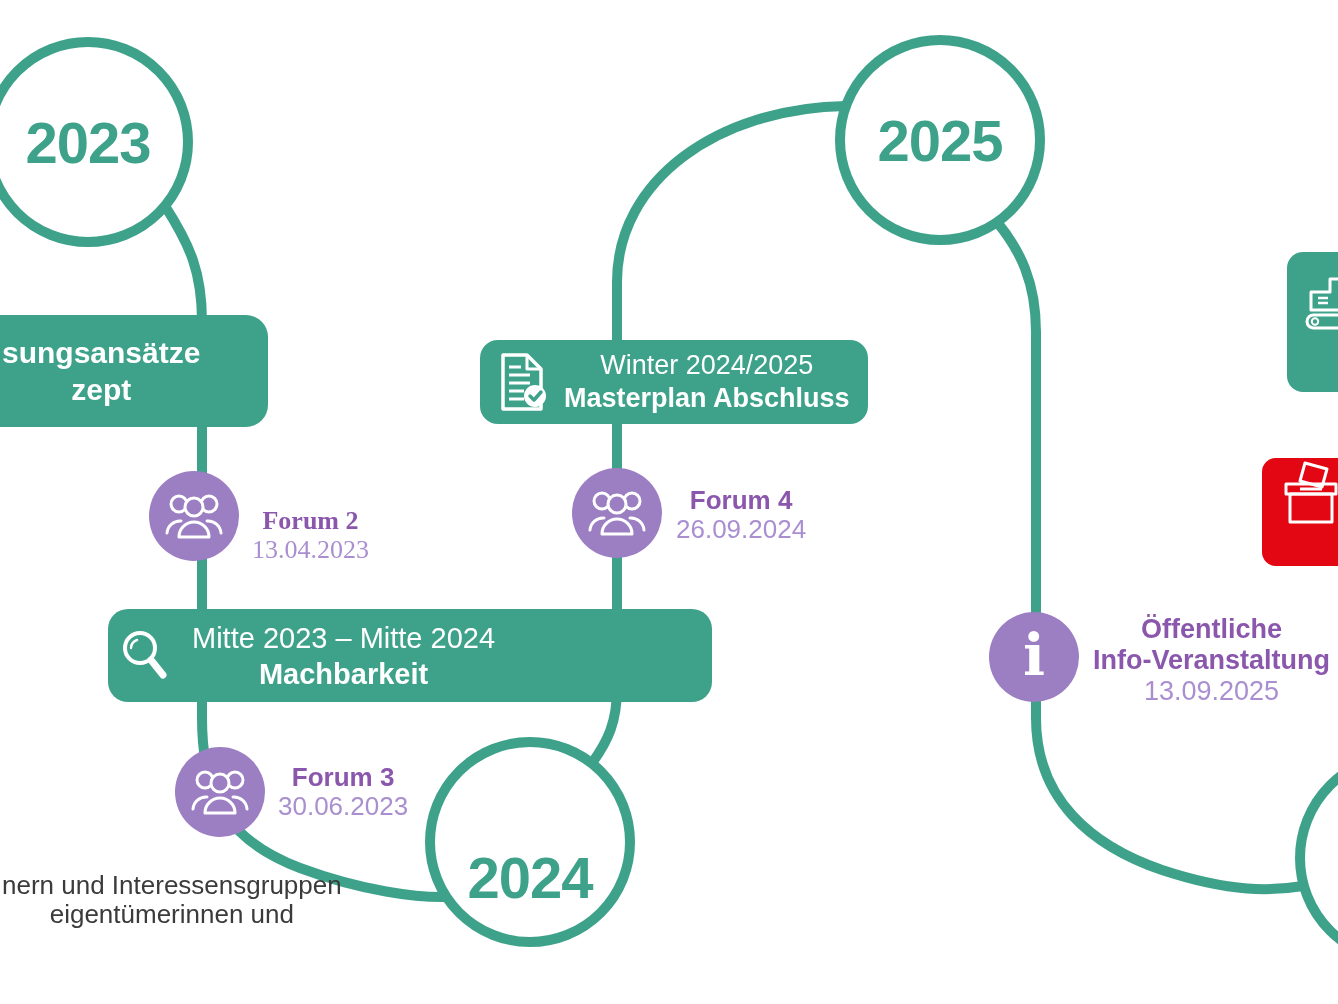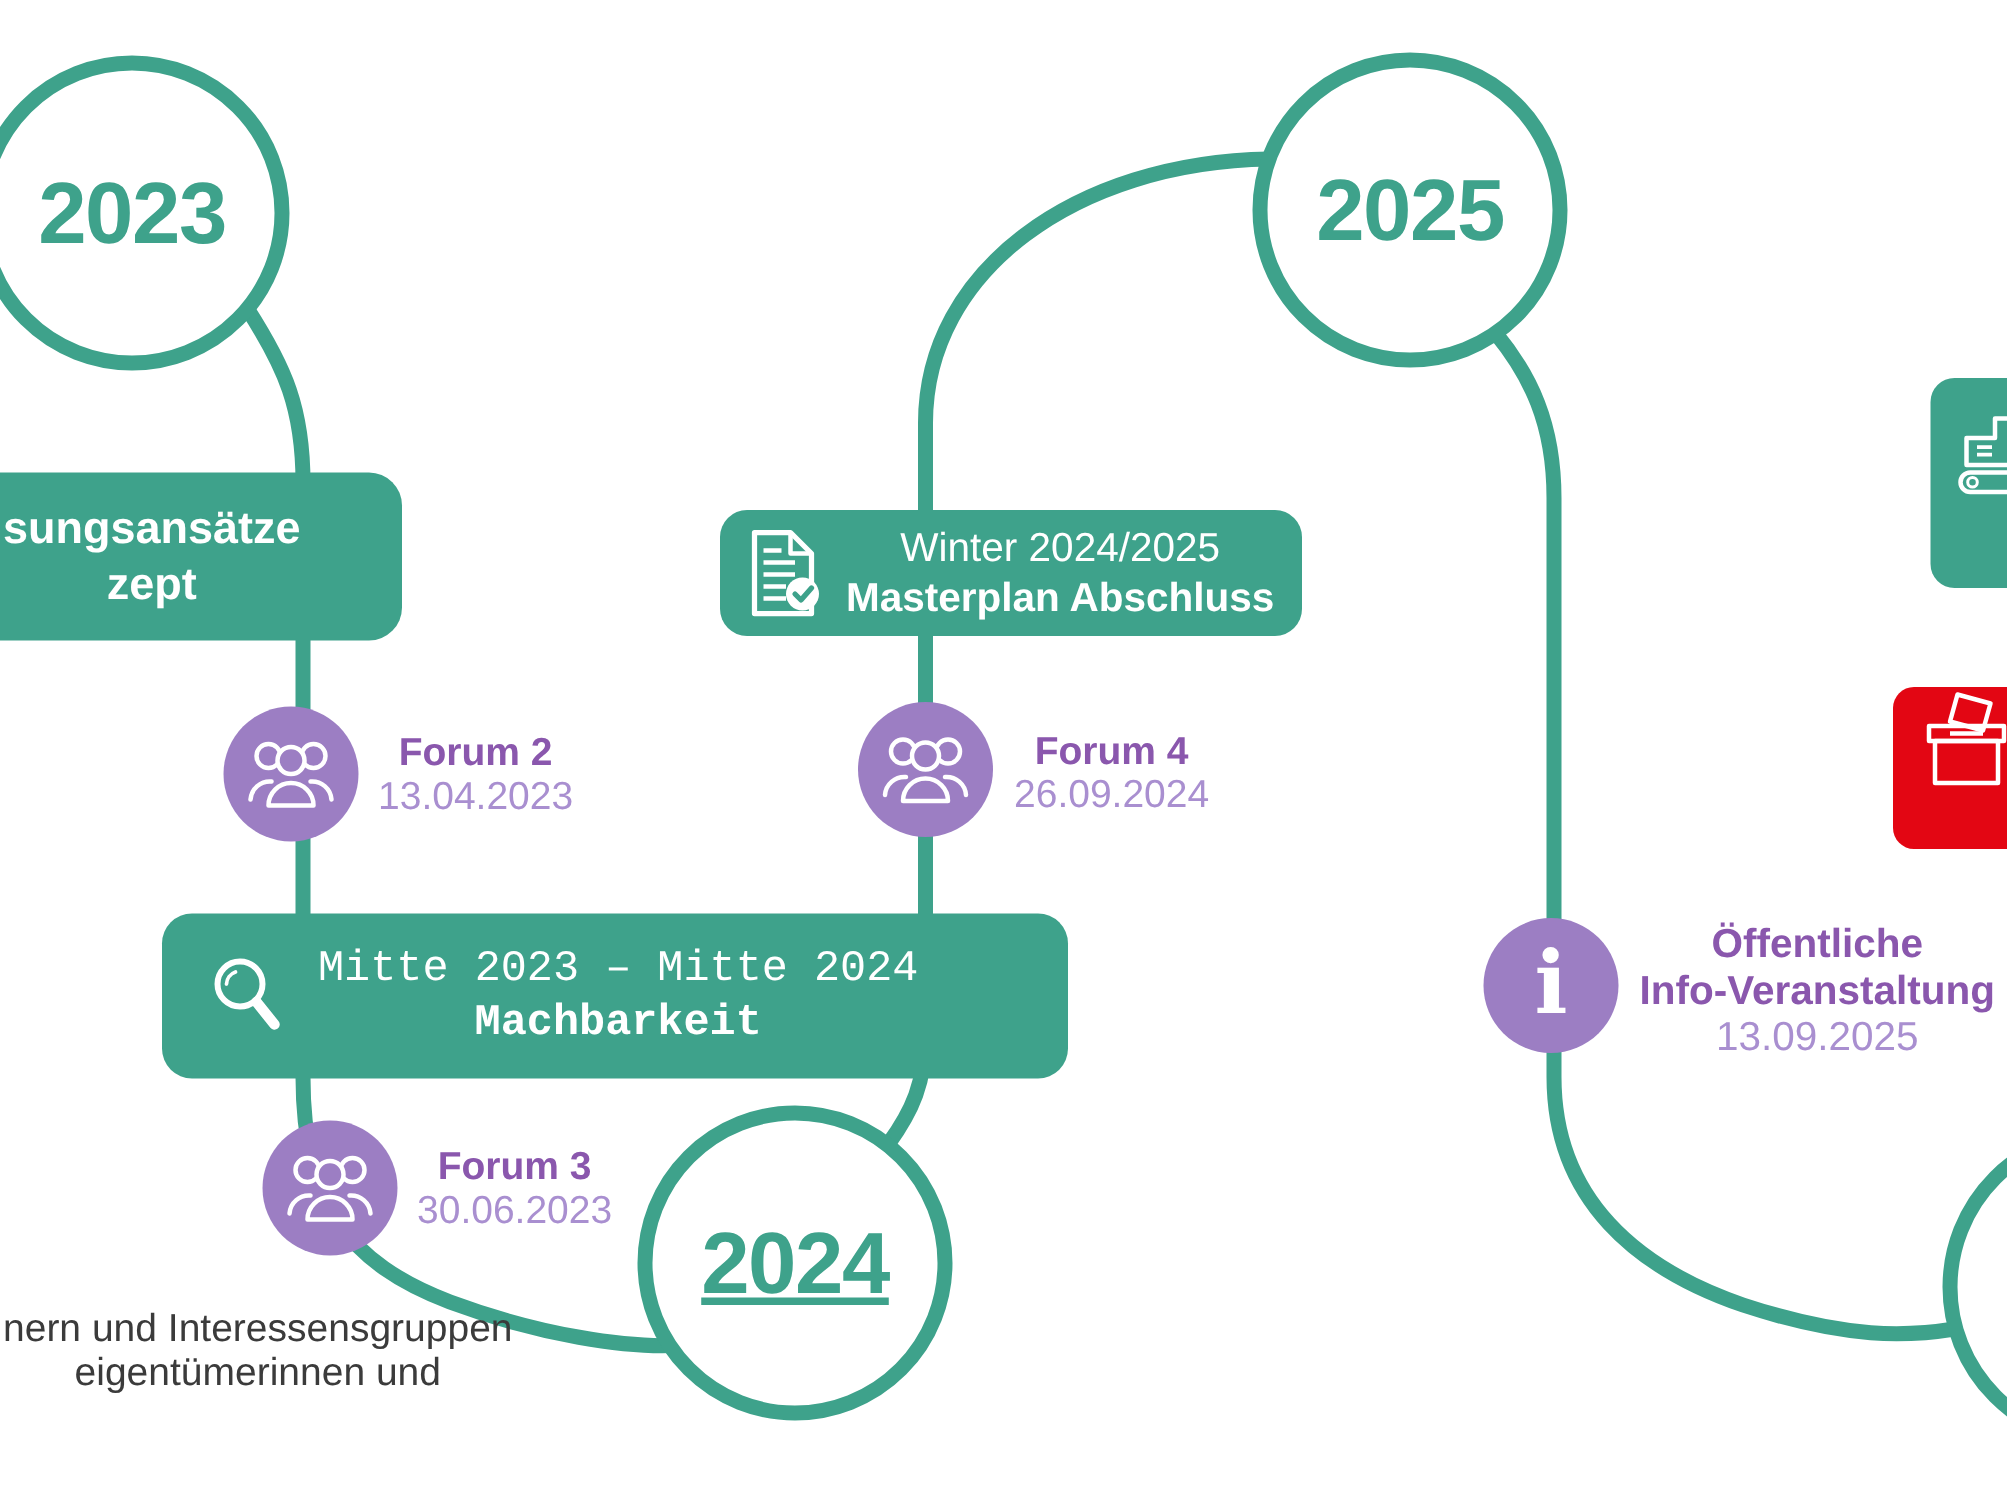--- a/index.html
+++ b/index.html
@@ -8,49 +8,49 @@
     font-family:"Liberation Sans",sans-serif;background:#fff;text-align:center;
   }
   svg.layer{position:absolute;left:0;top:0;}
   
   .year-label{
     position:absolute;width:210px;height:210px;display:flex;
     align-items:center;justify-content:center;
     color:#3EA28B;font-size:58px;font-weight:800;letter-spacing:-1px;
   }
   #year-2023{left:-17px;top:37px;}
-  #year-2024{left:425px;top:737px;text-decoration:underline;}
+  #year-2024{left:425px;top:772px;}
   #year-2025{left:835px;top:35px;}
   #year-2026{left:1298px;top:753px;}
   
   .bar{
     position:absolute;background:#3EA28B;color:#fff;border-radius:20px;
     display:flex;align-items:center;
   }
   #bar-konzept{left:-44px;top:315px;width:312px;height:112px;border-radius:22px;padding-left:46px;box-sizing:border-box;}
   #bar-konzept .bar-text div{font-weight:bold;font-size:30px;line-height:37px;}
-  #bar-machbarkeit{left:108px;top:609px;width:604px;height:110px;padding-left:30px;box-sizing:border-box;gap:18px;font-family:Liberation Mono, monospace;}
+  #bar-machbarkeit{left:108px;top:609px;width:604px;height:93px;padding-left:10px;box-sizing:border-box;gap:18px;}
   #bar-machbarkeit .bar-text{font-size:29px;line-height:36px;}
   #bar-masterplan{left:480px;top:340px;width:388px;height:84px;border-radius:18px;padding-left:20px;box-sizing:border-box;gap:16px;}
   #bar-masterplan .bar-text{font-size:27px;line-height:33px;}
   .bar .l1{font-weight:normal;}
   .bar .l2{font-weight:bold;}
   
   .event-circle{
     position:absolute;width:90px;height:90px;border-radius:50%;
     background:#9C7EC3;display:flex;align-items:center;justify-content:center;
   }
   #ev-forum2{left:149px;top:471px;}
   #ev-forum3{left:175px;top:747px;}
   #ev-forum4{left:572px;top:468px;}
   #ev-info{left:989px;top:612px;}
   .event-label{position:absolute;font-size:26px;line-height:29px;}
   .event-label .t{font-weight:bold;color:#8A57AD;}
   .event-label .d{color:#A98FD0;}
-  #lb-forum2{left:252px;top:487px;}
+  #lb-forum2{left:252px;top:506px;font-family:Liberation Serif, serif;}
   #lb-forum3{left:278px;top:763px;}
   #lb-forum4{left:676px;top:486px;}
   #lb-info{left:1093px;top:614px;font-size:27px;line-height:31px;}
   .info-i{font-family:"DejaVu Serif",serif;font-weight:bold;color:#fff;font-size:58px;line-height:1;margin-top:-4px;}
   
   .side-square{position:absolute;border-radius:16px;}
   #sq-build{left:1287px;top:252px;width:120px;height:140px;background:#3EA28B;}
   #sq-vote{left:1262px;top:458px;width:120px;height:108px;background:#E30613;border-radius:14px;}
   
   #footnote{position:absolute;left:2px;top:871px;color:#3B3B3B;font-size:26px;line-height:29px;}

